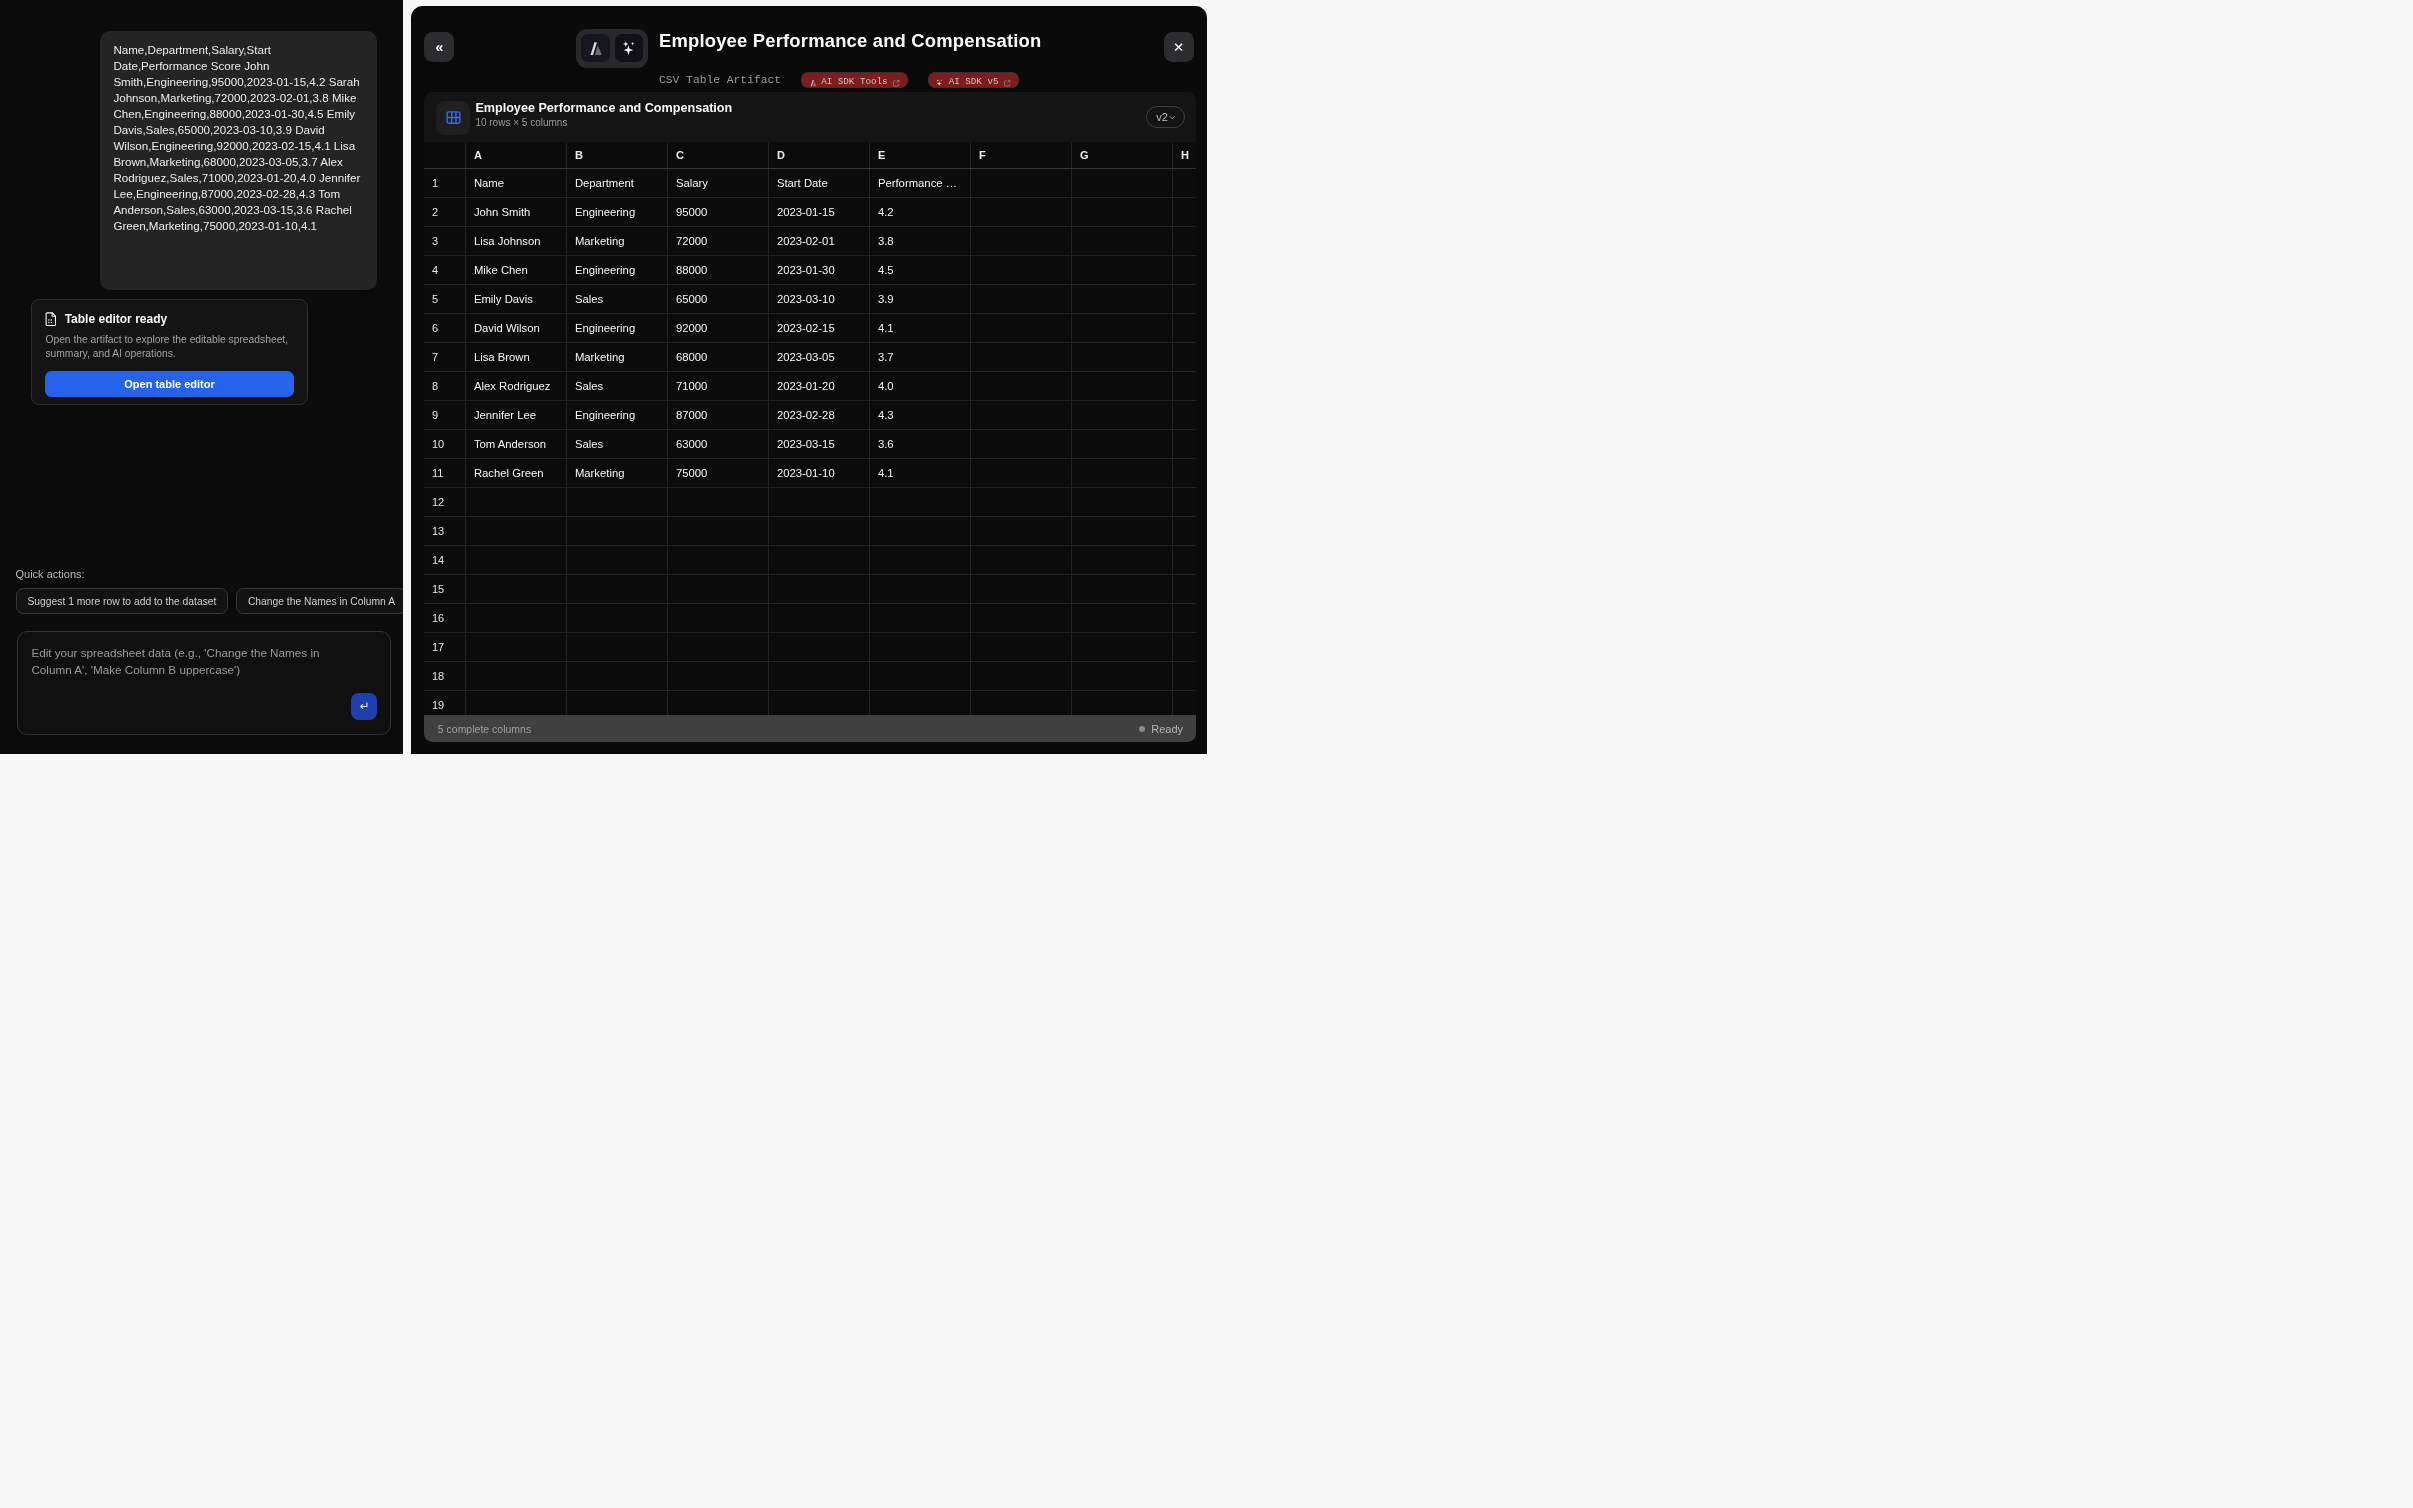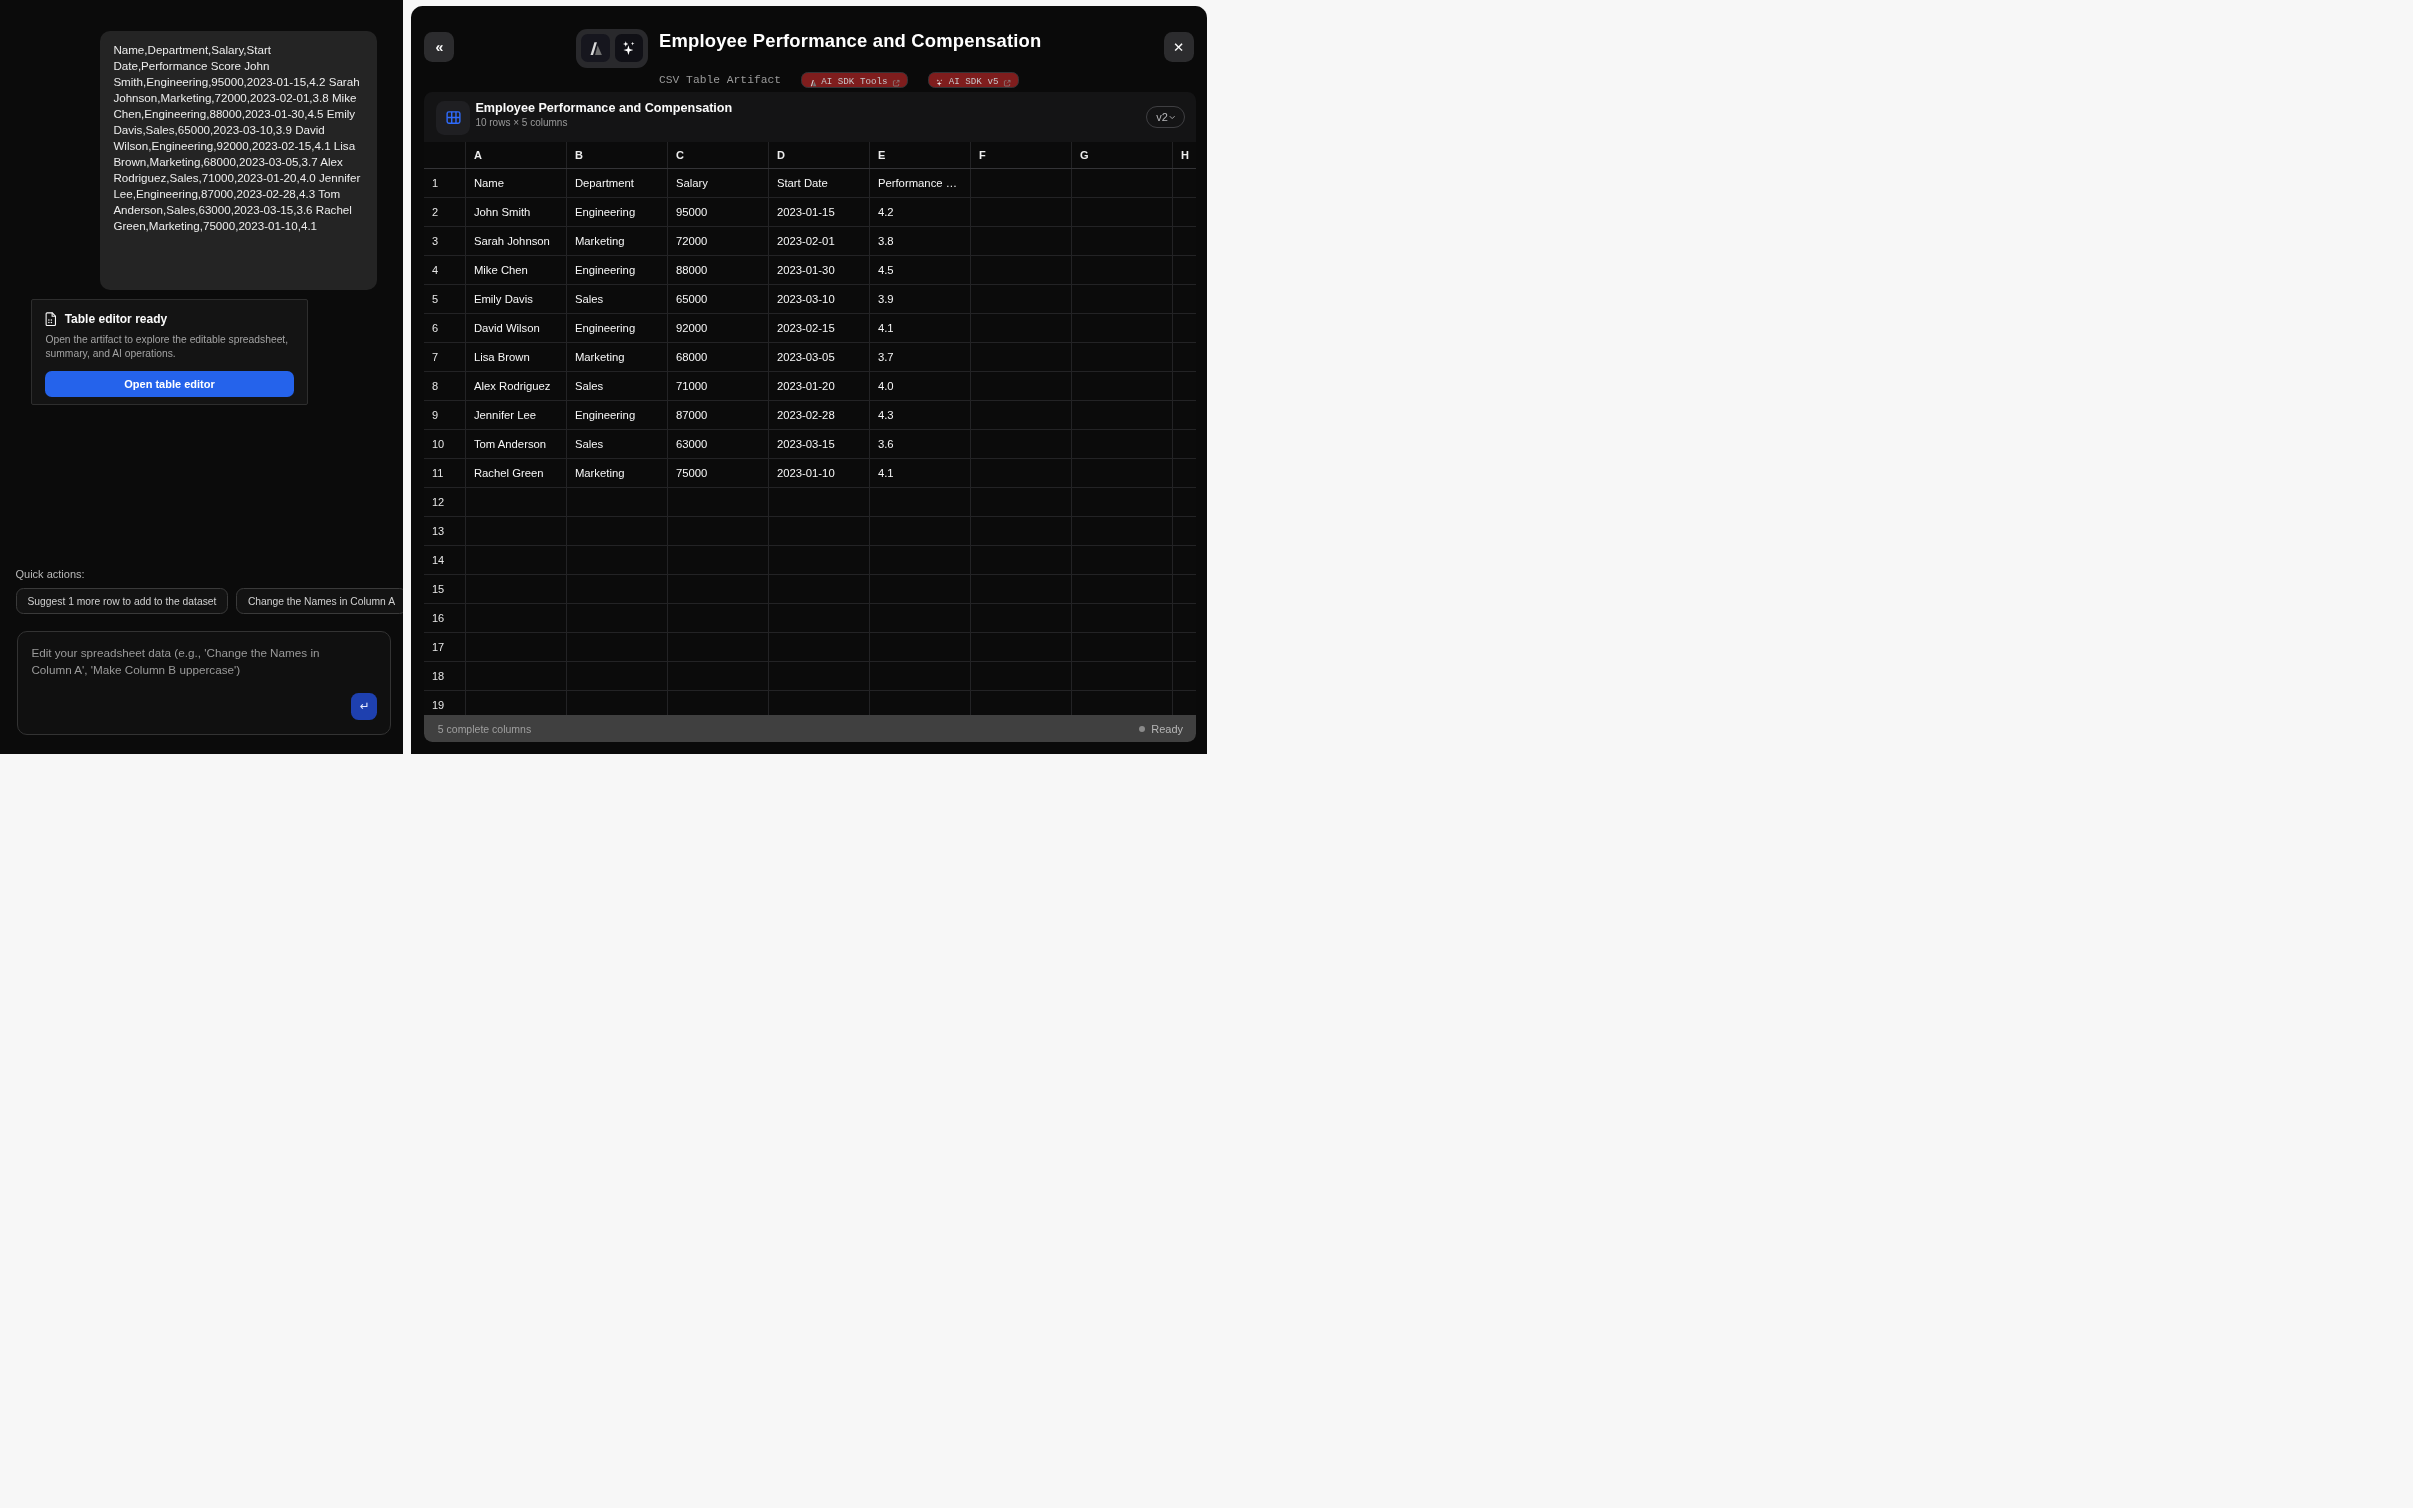--- a/index.html
+++ b/index.html
@@ -18,21 +18,21 @@
     background:#0b0b0b; overflow:hidden;
   }
   .csv-bubble{
     position:absolute; left:100px; top:31px; width:277px; height:259px;
     background:#242424; border-radius:10px; padding:11px 13.4px;
     font-size:11.6px; line-height:16px; color:#ededed;
     word-break:break-word; overflow:hidden;
   }
   .status-card{
     position:absolute; left:31px; top:299px; width:277px; height:106px;
-    background:#141414; border:0.8px solid #2e2e2e; border-radius:2px;
+    background:#141414; border:0.8px solid #2e2e2e; border-radius:8px;
     padding:11.7px 13.4px;
   }
   .status-head{ display:flex; align-items:center; gap:6.7px; }
   .status-title{ font-size:12px; font-weight:700; color:#fafafa; }
   .status-desc{ margin-top:7.5px; font-size:10.3px; line-height:14px; color:#a3a3a3; }
   .open-editor-btn{
     margin-top:10px; width:100%; height:26px; border:none; cursor:pointer;
     background:#2563eb; color:#ffffff; font-size:11px; font-weight:600;
     border-radius:6.7px; font-family:"Liberation Sans", sans-serif;
   }
@@ -323,21 +323,21 @@
           </div>
           <div class="g-cell"></div>
           <div class="g-cell"></div>
           <div class="g-cell g-last"></div>
         </div>
         <div class="g-row">
           <div class="g-num">
             <span>3</span>
           </div>
           <div class="g-cell">
-            <span>Sarah Johnson</span>
+            <span>Lisa Johnson</span>
           </div>
           <div class="g-cell">
             <span>Marketing</span>
           </div>
           <div class="g-cell">
             <span>72000</span>
           </div>
           <div class="g-cell">
             <span>2023-02-01</span>
           </div>

